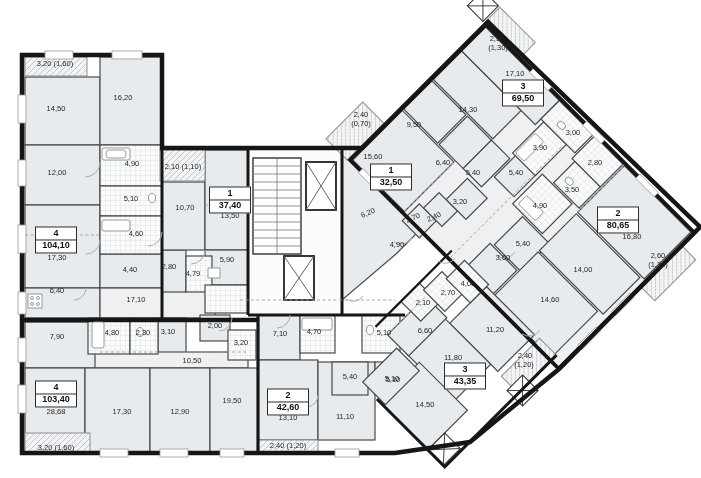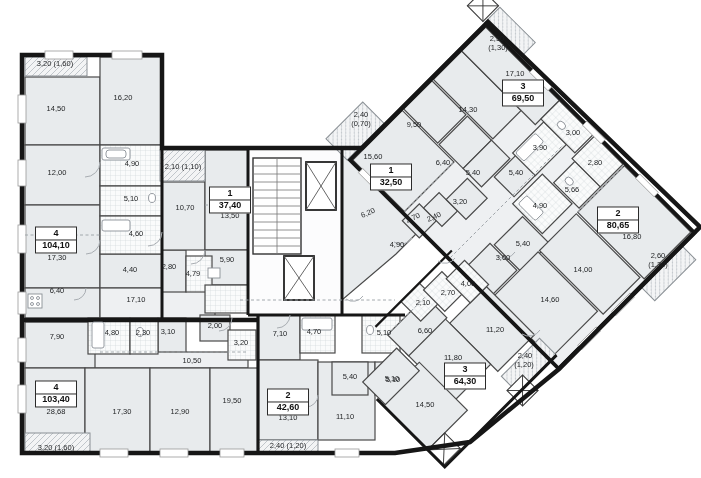--- a/index.html
+++ b/index.html
@@ -301,21 +301,21 @@
   <div class="lbl" style="left:443px;top:163px">6,40</div>
   <div class="lbl" style="left:473px;top:173px">5,40</div>
   <div class="lbl" style="left:516px;top:173px">5,40</div>
   <div class="lbl" style="left:460px;top:202px">3,20</div>
   <div class="lbl r24" style="left:413px;top:218px">2,70</div>
   <div class="lbl r24" style="left:434px;top:217px">2,40</div>
   <div class="lbl" style="left:397px;top:245px">4,90</div>
   <div class="lbl" style="left:573px;top:133px">3,00</div>
   <div class="lbl" style="left:540px;top:148px">3,90</div>
   <div class="lbl" style="left:595px;top:163px">2,80</div>
-  <div class="lbl" style="left:572px;top:190px">5,66</div>
+  <div class="lbl" style="left:572px;top:190px">3,50</div>
   <div class="lbl" style="left:540px;top:206px">4,90</div>
   <div class="lbl" style="left:632px;top:237px">16,80</div>
   <div class="lbl" style="left:523px;top:244px">5,40</div>
   <div class="lbl" style="left:503px;top:258px">3,60</div>
   <div class="lbl" style="left:583px;top:270px">14,00</div>
   <div class="lbl" style="left:658px;top:256px">2,60</div>
   <div class="lbl" style="left:658px;top:265px">(1,30)</div>
   <div class="lbl" style="left:550px;top:300px">14,60</div>
   <div class="lbl" style="left:468px;top:284px">4,00</div>
   <div class="lbl" style="left:448px;top:293px">2,70</div>
@@ -363,16 +363,16 @@
   <div class="b-total">69,50</div>
 </div>
 
 <div class="badge" style="left:618px;top:220px">
   <div class="b-rooms">2</div>
   <div class="b-total">80,65</div>
 </div>
 
 <div class="badge" style="left:465px;top:376px">
   <div class="b-rooms">3</div>
-  <div class="b-total">64,30</div>
+  <div class="b-total">43,35</div>
 </div>
 
 </div>
 
 </body></html>

